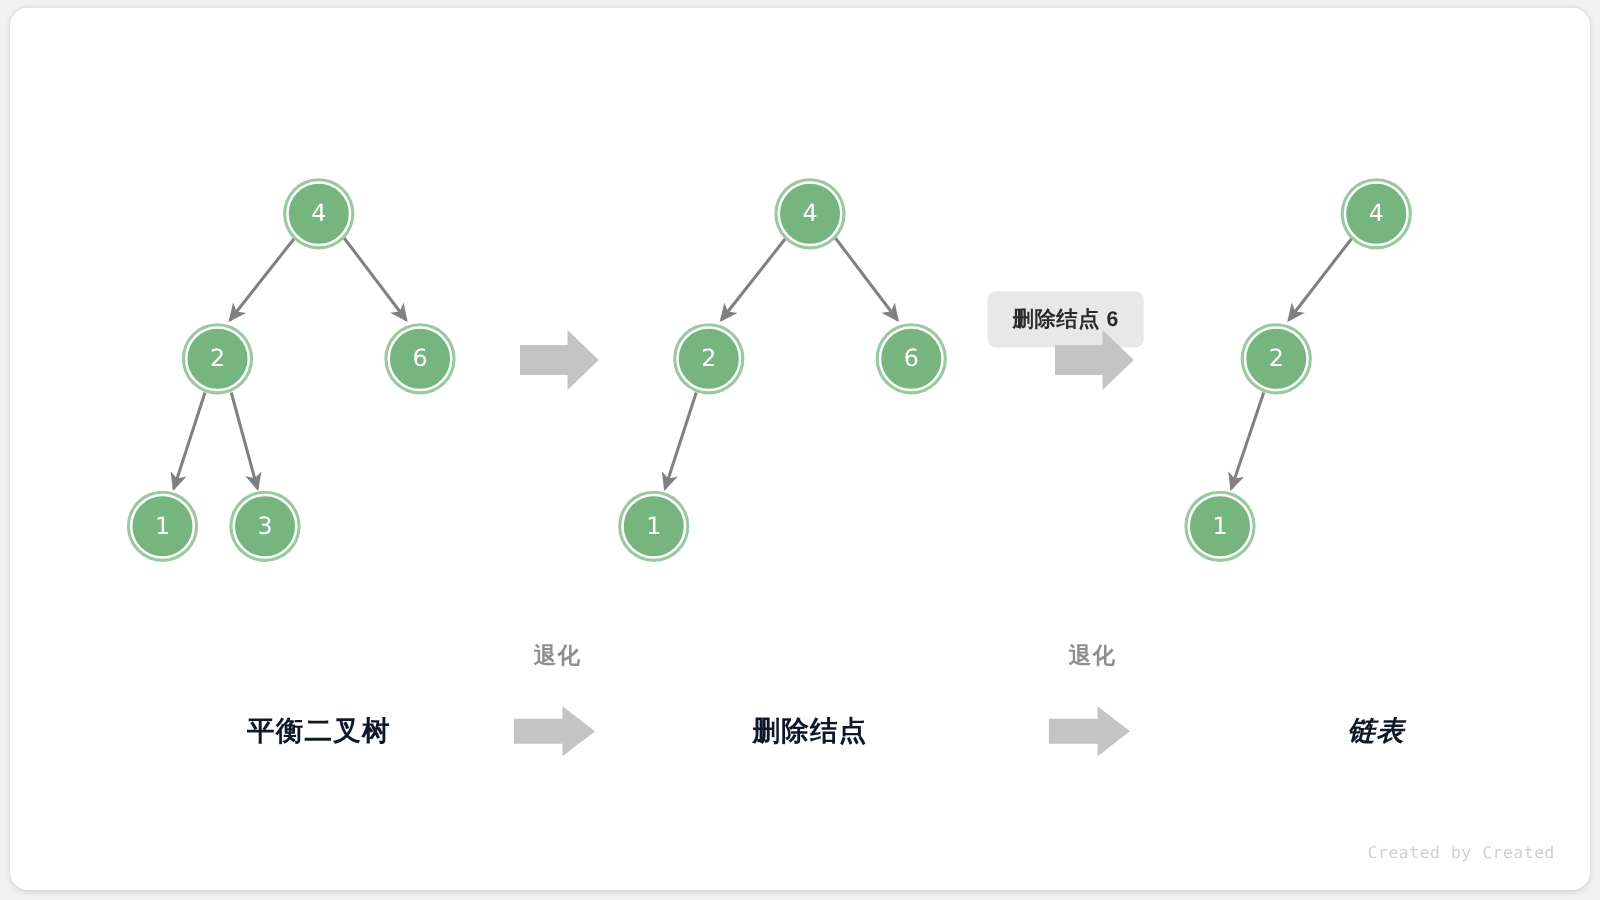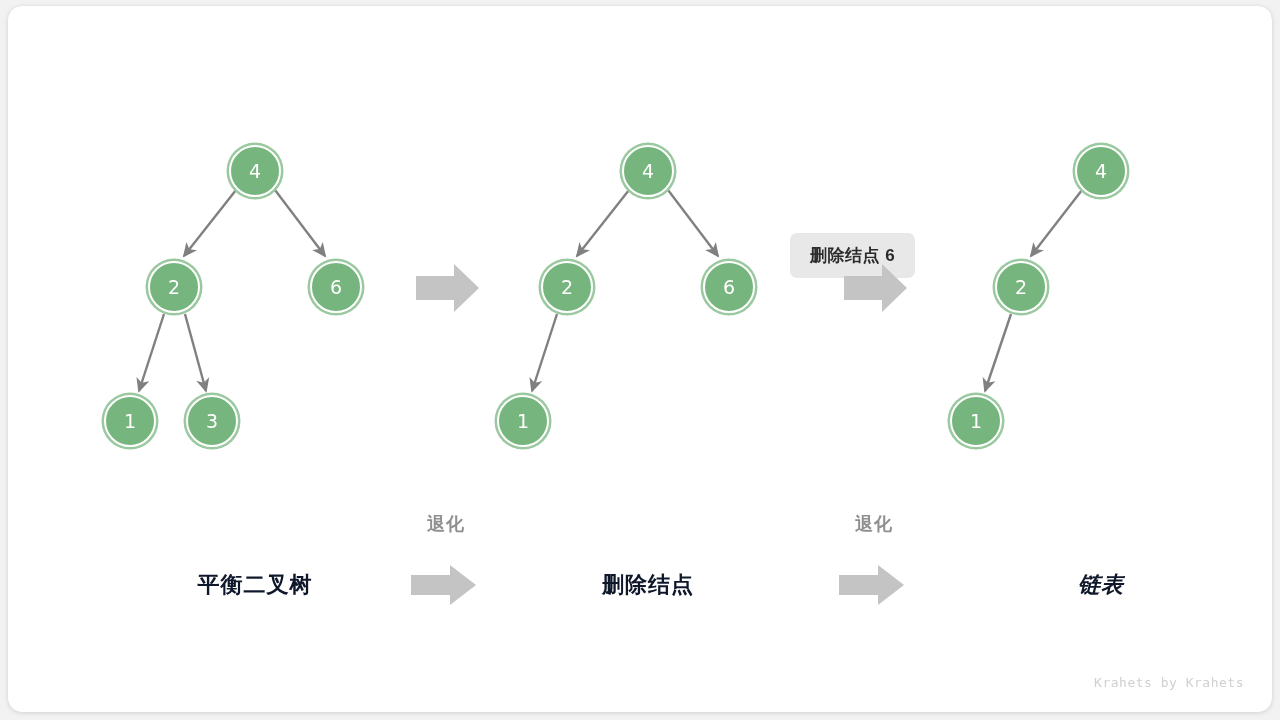--- a/index.html
+++ b/index.html
@@ -163,16 +163,16 @@
 
     <div class="subcaption" style="left:866px; top:506px;">退化</div>
     <svg class="block-arrow" style="left:831px; top:558px;" width="66" height="42" viewBox="0 0 66 42">
       <path d="M0,11 L39,11 L39,1 L65,21 L39,41 L39,31 L0,31 Z" fill="#c4c4c4"></path>
     </svg>
 
     <div class="caption" style="left:247px; top:564px;">平衡二叉树</div>
     <div class="caption" style="left:640px; top:564px;">删除结点</div>
     <div class="caption" style="left:1093px; top:564px;font-style:italic;">链表</div>
 
-    <div class="credit">Krahets by Krahets</div>
+    <div class="credit">Created by Created</div>
 
   </div>
 </div>
 
 </body></html>

